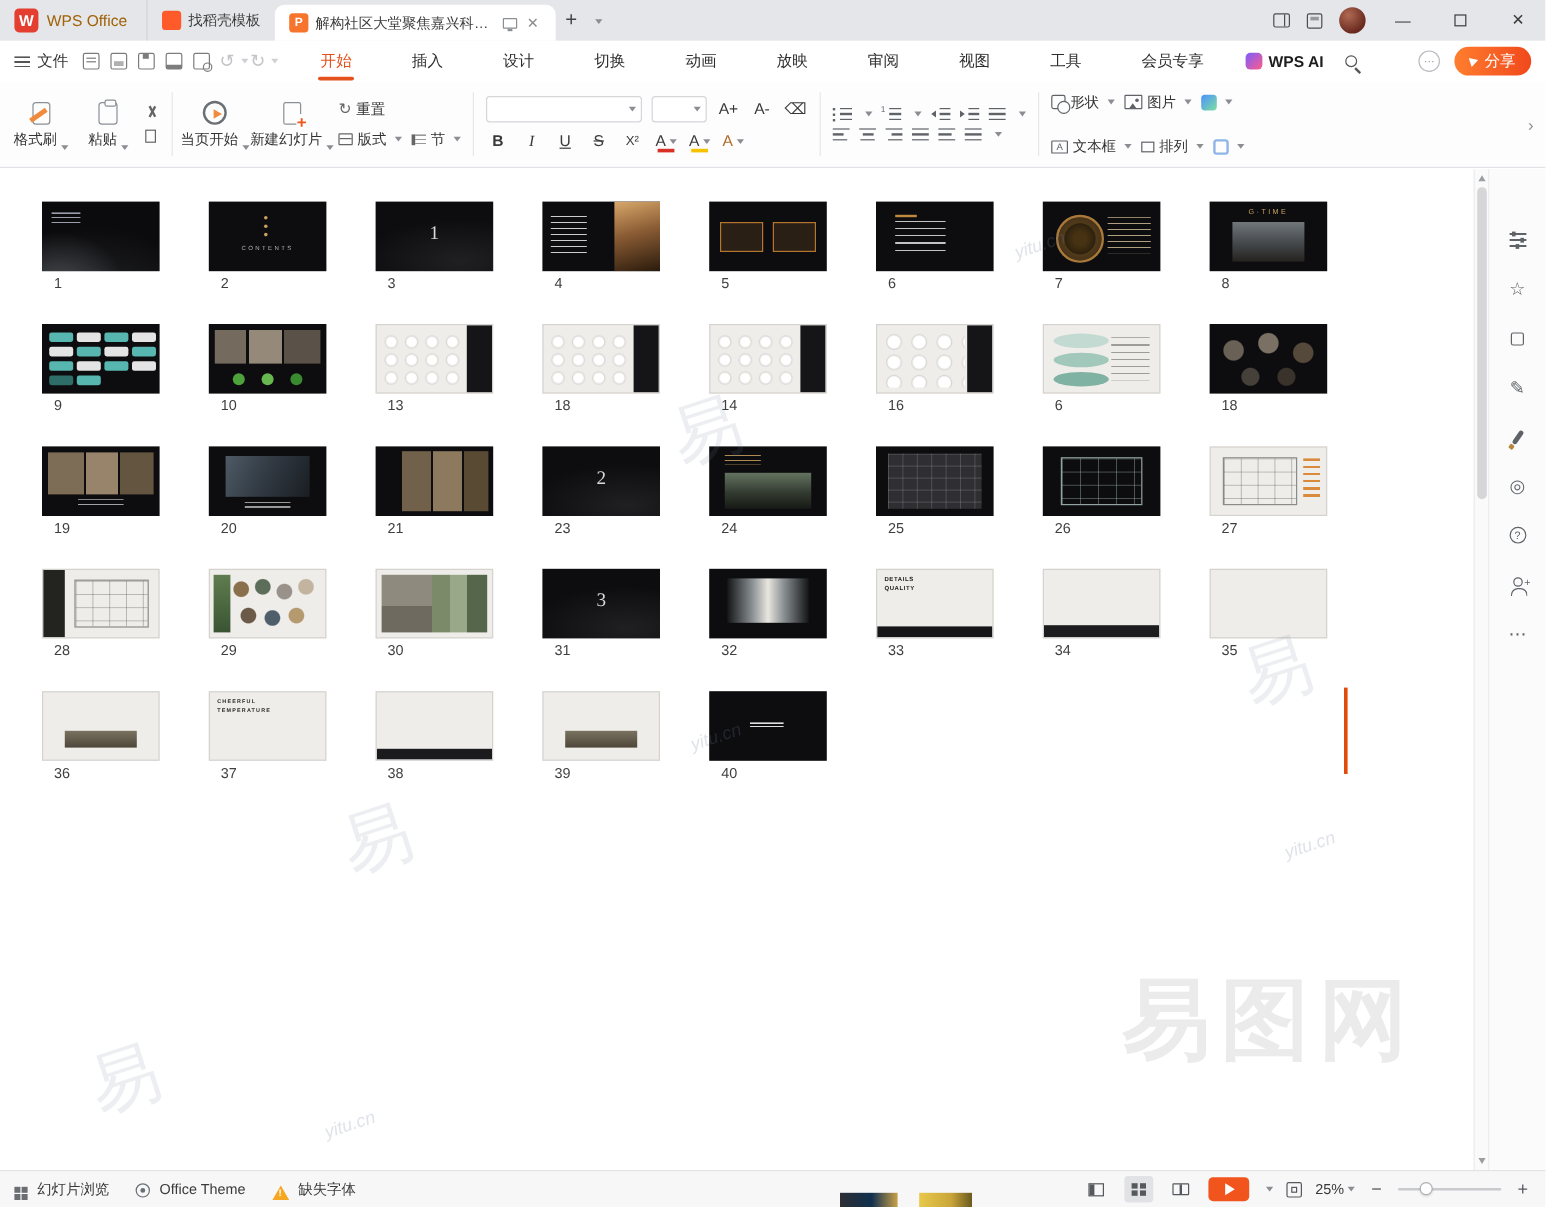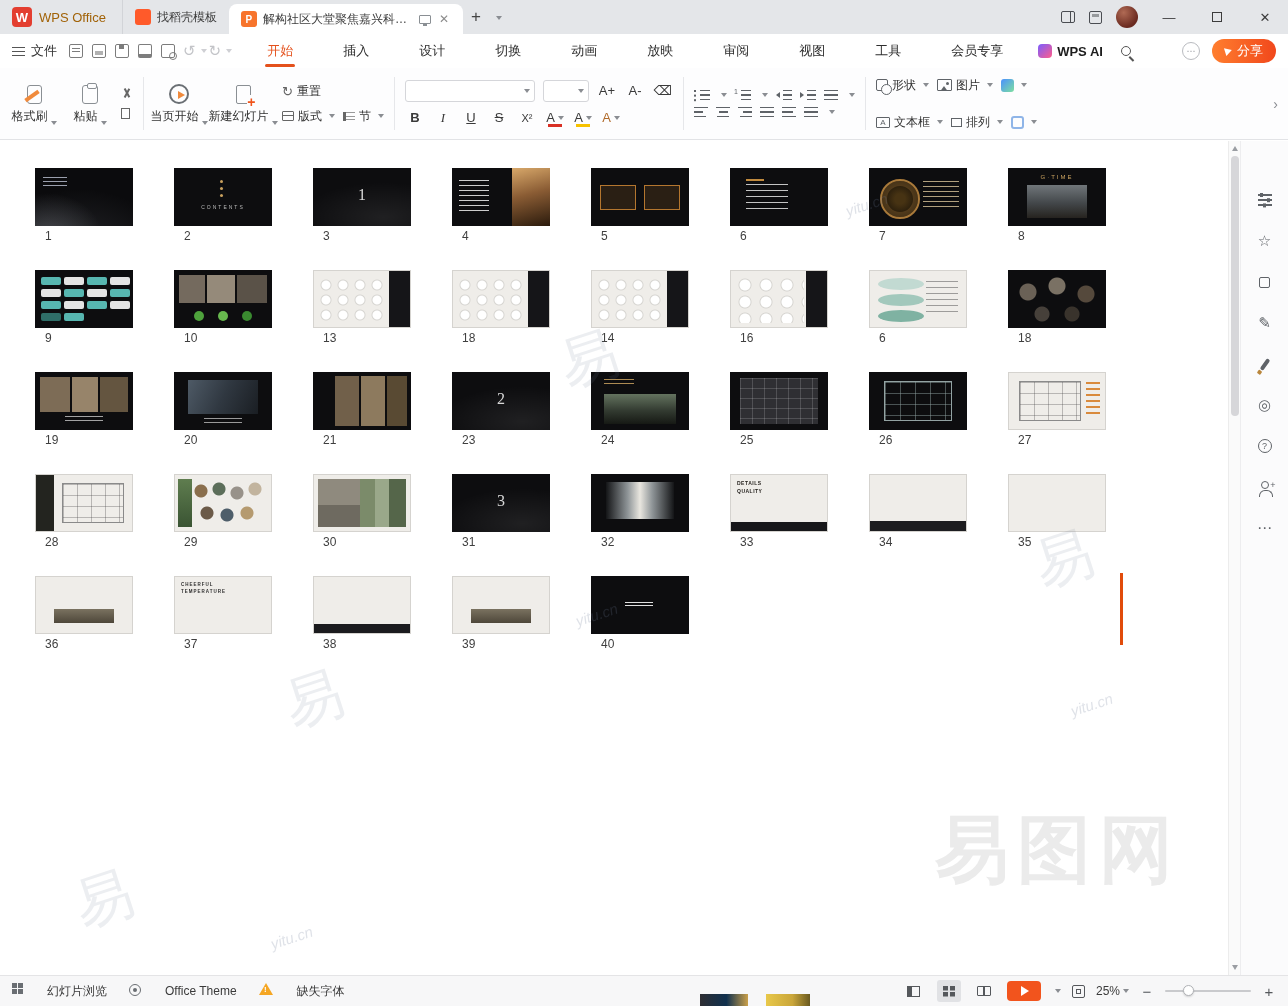--- a/index.html
+++ b/index.html
@@ -217,21 +217,21 @@
   .ic-flip::after{content:"";position:absolute;left:3px;top:-5px;width:11px;height:11px;border:1.4px solid #5f6368;border-radius:2px;z-index:-1}
   .ic-brushr{width:4px;height:13px;background:#5f6368;border-radius:2px;transform:rotate(35deg);position:relative}
   .ic-brushr::after{content:"";position:absolute;left:0;bottom:-5px;width:4px;height:4px;background:#b9863c;border-radius:1px}
   .ic-help{width:14px;height:14px;border:1.4px solid #5f6368;border-radius:50%;font-size:9px;display:flex;align-items:center;justify-content:center}
   .ic-person{width:8px;height:8px;border:1.4px solid #5f6368;border-radius:50%;position:relative;margin-top:-4px}
   .ic-person::after{content:"";position:absolute;left:-3px;top:8px;width:12px;height:6px;border:1.4px solid #5f6368;border-bottom:none;border-radius:6px 6px 0 0}
   .ic-person::before{content:"+";position:absolute;right:-8px;top:-2px;font-size:9px;color:#5f6368}
 
   
   .statusbar{position:absolute;bottom:0;left:0;right:0;height:31px;background:#f7f7f8;border-top:1px solid #e4e4e6;display:flex;align-items:center;padding:0 12px;font-size:12px;color:#3a3a3a;z-index:8}
-  .sb-item{display:flex;align-items:flex-start;gap:24px;margin-right:22px}
+  .sb-item{display:flex;align-items:flex-end;gap:8px;margin-right:22px}
   .ic-grid4{width:11px;height:11px;background:linear-gradient(#6a6e73,#6a6e73) 0 0/5px 5px no-repeat,linear-gradient(#6a6e73,#6a6e73) 6px 0/5px 5px no-repeat,linear-gradient(#6a6e73,#6a6e73) 0 6px/5px 5px no-repeat,linear-gradient(#6a6e73,#6a6e73) 6px 6px/5px 5px no-repeat}
   .ic-theme{width:12px;height:12px;border:1.4px solid #6a6e73;border-radius:50%;position:relative}
   .ic-theme::after{content:"";position:absolute;left:2.5px;top:2.5px;width:4px;height:4px;border-radius:50%;background:#6a6e73}
   .ic-warn{width:0;height:0;border-left:7px solid transparent;border-right:7px solid transparent;border-bottom:12px solid #f5a623;position:relative}
   .ic-warn::after{content:"!";position:absolute;left:-1.5px;top:2px;color:#fff;font-size:8px;font-weight:bold}
   .sb-right{margin-left:auto;display:flex;align-items:center;gap:11px}
   .vbtn{width:24px;height:22px;border-radius:3px;display:flex;align-items:center;justify-content:center}
   .vbtn.active{background:#e1e2e5}
   .ic-vnorm{width:13px;height:11px;border:1.4px solid #55585c;position:relative}
   .ic-vnorm::after{content:"";position:absolute;left:0;top:0;bottom:0;width:3.5px;background:#55585c}

